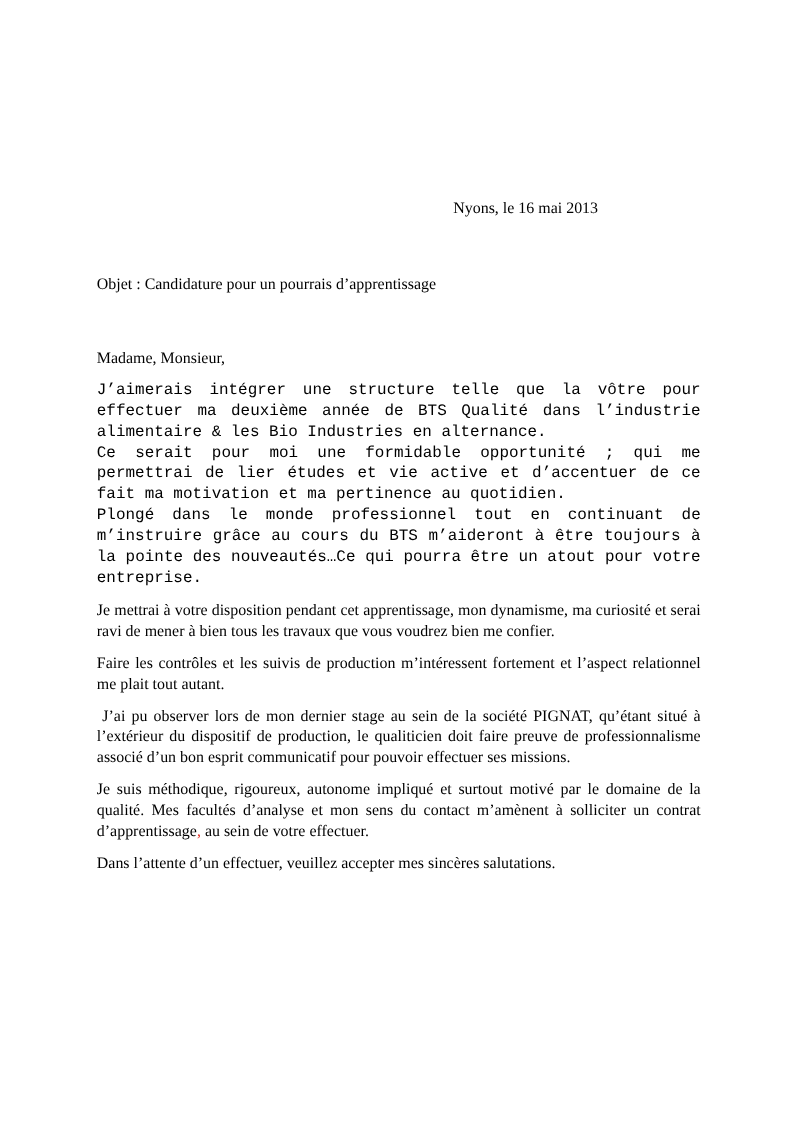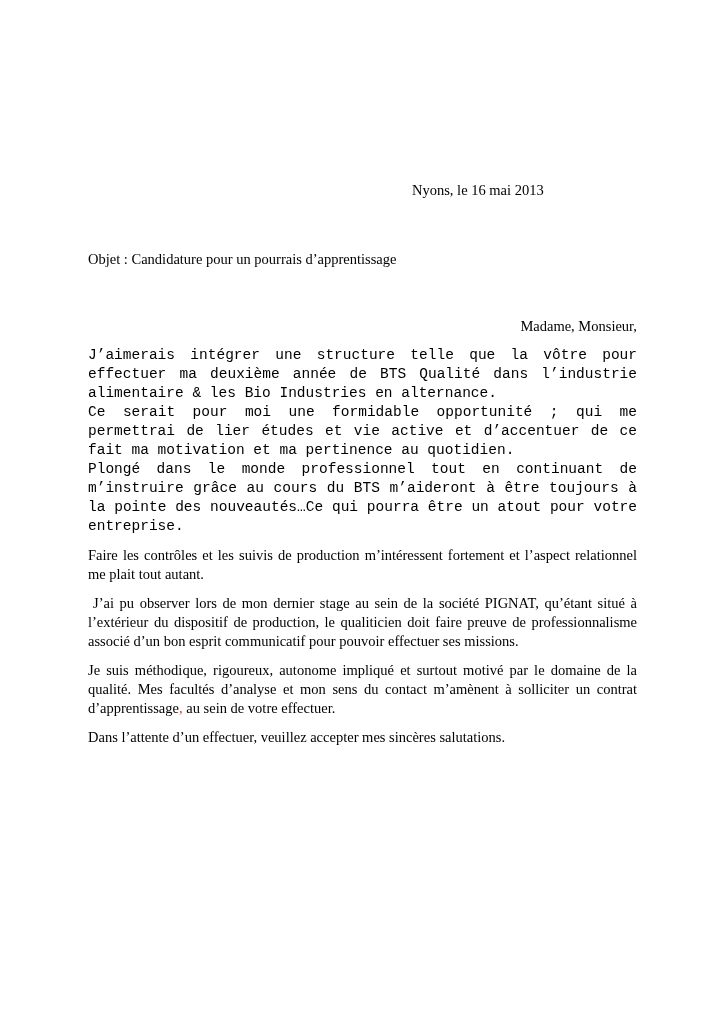--- a/index.html
+++ b/index.html
@@ -27,21 +27,20 @@
   p { margin: 0; }
   .date-line {
     padding-left: 324px;
     white-space: nowrap;
   }
   .subject-line {
     margin-top: 50px;
   }
   .salutation-line {
     margin-top: 48px;
-    text-align: right;
   }
   .para {
     margin-top: 10px;
     text-align: justify;
   }
   .para-group {
     margin-top: 10px;
     font-family: Liberation Mono, monospace;
   }
   .para-group p {
@@ -76,20 +75,21 @@
     <p class="subject-line">Objet : Candidature pour un pourrais d’apprentissage</p>
 
     <p class="salutation-line">Madame, Monsieur,</p>
 
     <div class="para-group">
       <p>J’aimerais intégrer une structure telle que la vôtre pour effectuer ma deuxième année de BTS Qualité dans l’industrie alimentaire &amp; les Bio Industries en alternance.</p>
       <p>Ce serait pour moi une formidable opportunité ; qui me permettrai de lier études et vie active et d’accentuer de ce fait ma motivation et ma pertinence au quotidien.</p>
       <p>Plongé dans le monde professionnel tout en continuant de m’instruire grâce au cours du BTS m’aideront à être toujours à la pointe des nouveautés…Ce qui pourra être un atout pour votre entreprise.</p>
     </div>
 
+    <p class="para">Je mettrai à votre disposition pendant cet apprentissage, mon dynamisme, ma curiosité et serai ravi de mener à bien tous les travaux que vous voudrez bien me confier.</p>
 
     <p class="para">Faire les contrôles et les suivis de production m’intéressent fortement et l’aspect relationnel me plait tout autant.</p>
 
     <p class="para indent-sm">J’ai pu observer lors de mon dernier stage au sein de la société PIGNAT, qu’étant situé à l’extérieur du dispositif de production, le qualiticien doit faire preuve de professionnalisme associé d’un bon esprit communicatif pour pouvoir effectuer ses missions.</p>
 
     <p class="para"><span>Je suis méthodique, rigoureux, autonome impliqué et surtout motivé par le domaine de la qualité. Mes facultés d’analyse et mon sens du contact m’amènent à solliciter un contrat d’apprentissage</span><span class="red-mark">,</span><span> au sein de votre effectuer.</span></p>
 
 
     <p class="para">Dans l’attente d’un effectuer, veuillez accepter mes sincères salutations.</p>
 

